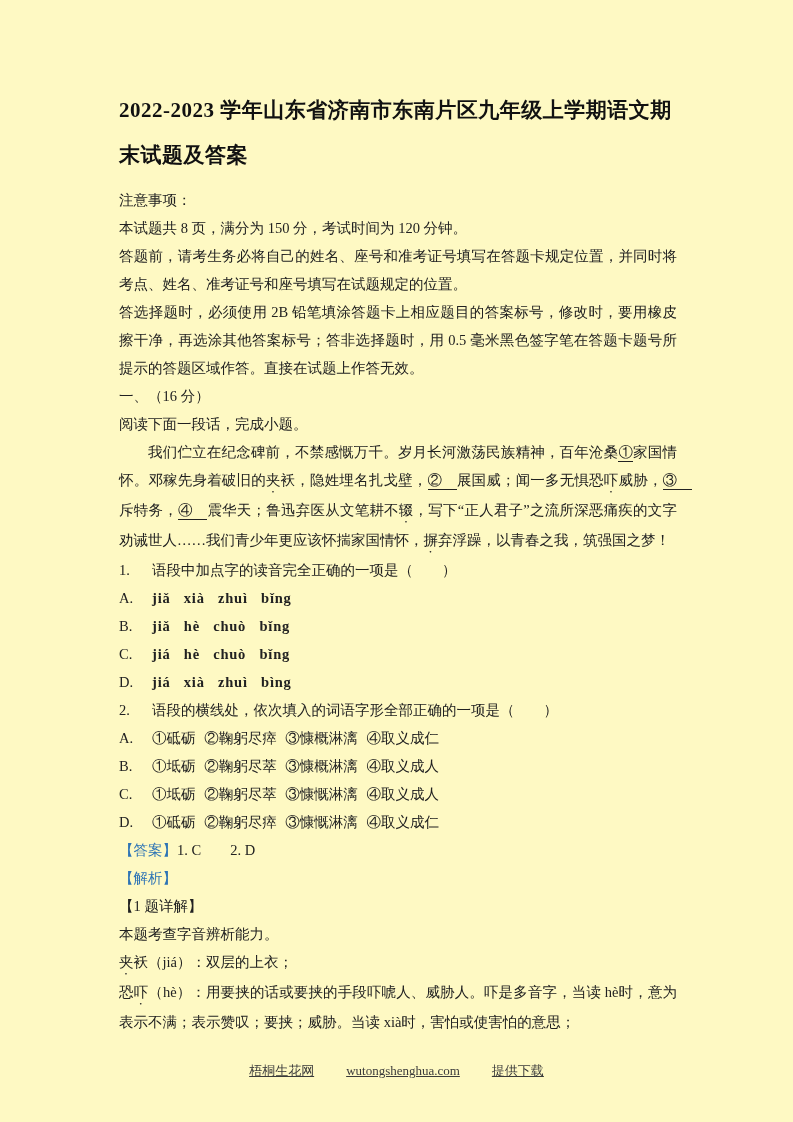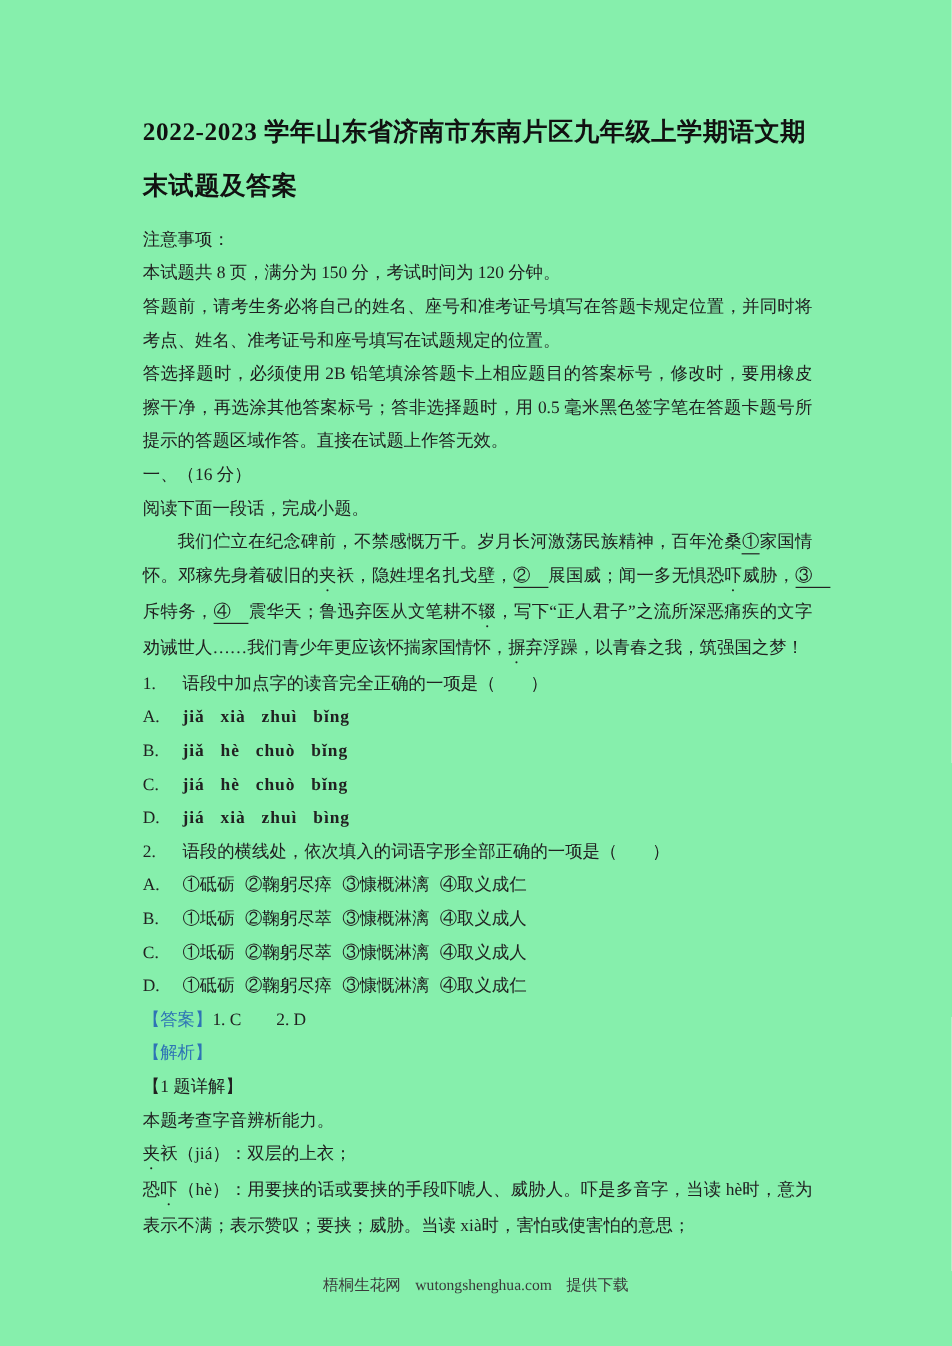--- a/index.html
+++ b/index.html
@@ -1,21 +1,21 @@
 <!DOCTYPE html>
 <html><head>
 <meta charset="utf-8">
 <style>
   html,body{margin:0;padding:0;background:#ffffff;}
   body{
     width:793px;height:1122px;position:relative;overflow:hidden;
     font-family:"Liberation Serif","DejaVu Serif",serif;
     color:#212121;
   }
-  .page{position:absolute;inset:0;background:#86efac;}
+  .page{position:absolute;inset:0;background:#fef9c3;}
   .content{
     position:absolute;left:119px;top:88px;width:558px;
     font-size:14.5px;line-height:28px;
   }
   .title{
     font-size:21px;font-weight:bold;color:#111;
     line-height:45px;margin:0 0 8px 0;letter-spacing:.5px;
   }
   p.ln{margin:0;}
   .just{text-align:justify;}
@@ -24,22 +24,22 @@
   .em{
     -webkit-text-emphasis:filled dot;-webkit-text-emphasis-position:under right;
     text-emphasis:filled dot;text-emphasis-position:under right;
   }
   .qnum,.olabel{display:inline-block;min-width:33px;}
   .pinyin{white-space:pre-wrap;letter-spacing:.8px;font-weight:bold;}
   .gopt{word-spacing:5px;}
   .blue{color:#2e74b5;}
   .footer{
     position:absolute;left:0;right:0;bottom:42px;
-    display:flex;justify-content:center;gap:12px;
-    font-size:13px;color:#3a3a3a;line-height:18px;
+    display:flex;justify-content:center;gap:32px;
+    font-size:13px;color:#3a3a3a;line-height:18px;text-decoration:underline;
   }
 </style>
 </head>
 <body>
 
 <div class="page">
   <div class="content">
 
     <h1 class="title">2022-2023 学年山东省济南市东南片区九年级上学期语文期末试题及答案</h1>
 

